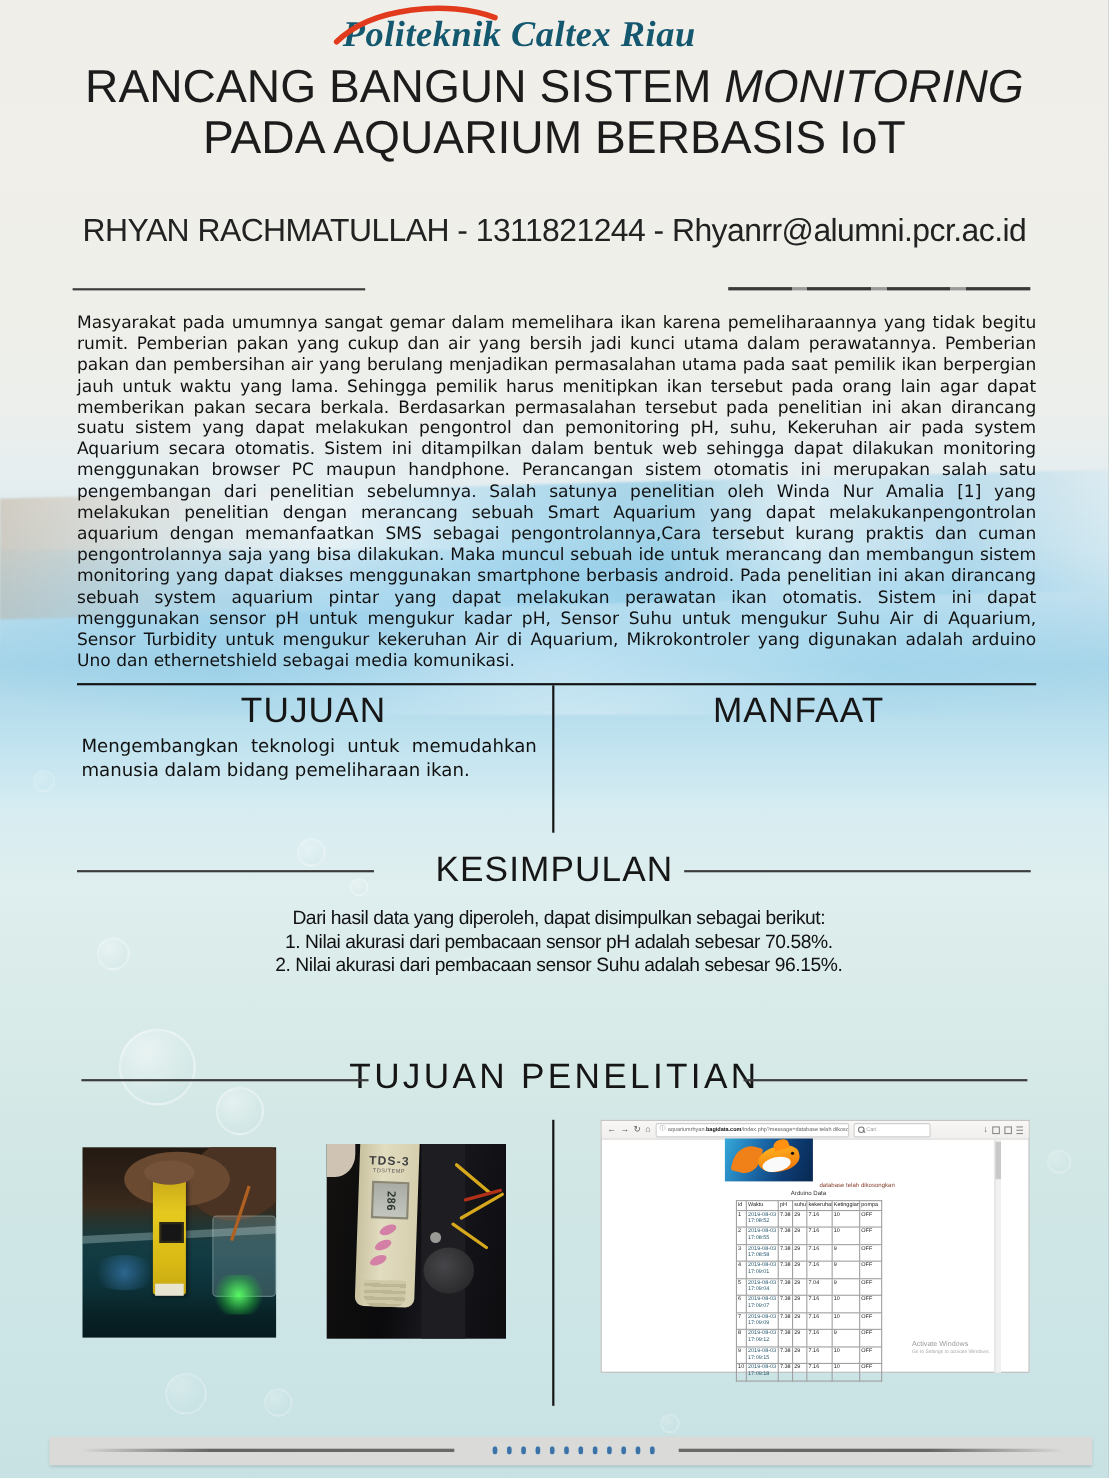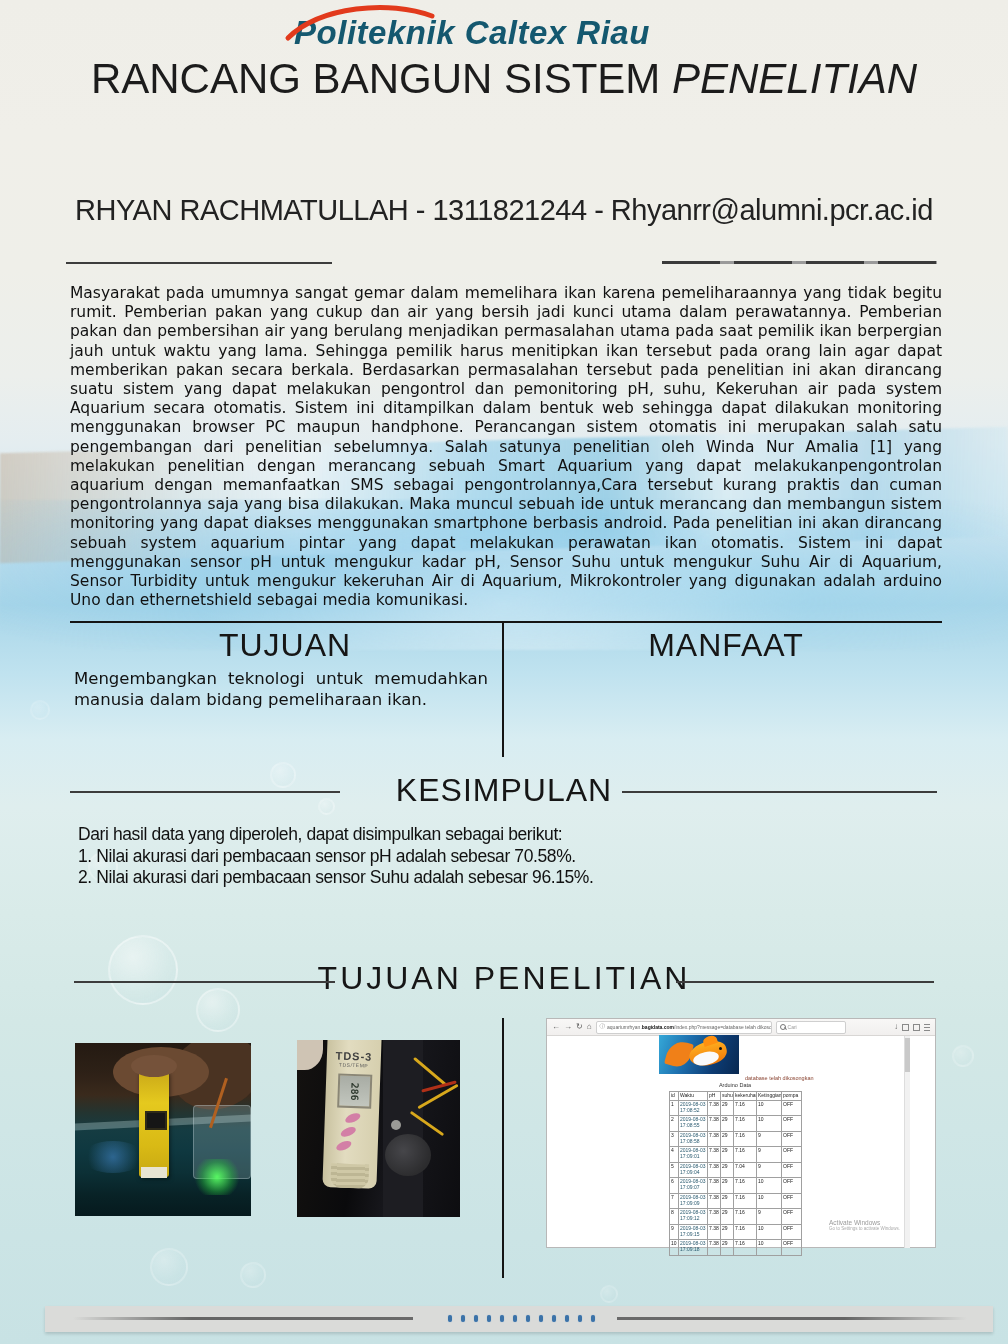--- a/index.html
+++ b/index.html
@@ -20,37 +20,37 @@
     transform:skewY(-1.5deg);filter:blur(1px);}
   .splash-b{left:0;top:500px;width:1008px;height:150px;
     background:radial-gradient(ellipse 60% 100% at 30% 40%, rgba(120,195,232,.5), transparent 70%),
       radial-gradient(ellipse 50% 90% at 75% 50%, rgba(150,212,240,.45), transparent 70%),
       radial-gradient(ellipse 40% 80% at 50% 70%, rgba(255,255,255,.5), transparent 75%);
     filter:blur(1px);}
   .bubble{position:absolute;border-radius:50%;
     border:2px solid rgba(255,255,255,.5);
     background:radial-gradient(circle at 35% 30%, rgba(255,255,255,.55), rgba(210,235,240,.08) 60%, rgba(160,200,210,.18));}
   
-  .logo-row{left:0;top:14px;width:944px;text-align:center;}
+  .logo-row{left:0;top:14px;width:944px;text-align:center;font-family:Liberation Serif, serif;}
   .logo-wrap{position:relative;display:inline-block;}
   .logo-text{font-size:33px;font-weight:bold;font-style:italic;color:#14586f;letter-spacing:.5px;}
   .swoosh{position:absolute;left:-12px;top:-12px;}
   
   .title{left:0;top:56px;width:1008px;text-align:center;font-size:42px;line-height:46px;color:#1c1c1c;}
   .title .it{font-style:italic;}
   .author{left:0;top:194px;width:1008px;text-align:center;font-size:29px;letter-spacing:-.5px;color:#222;}
   
   .sec-head{width:1008px;text-align:center;font-size:32px;letter-spacing:1px;color:#161616;}
   .h-line{position:absolute;height:2px;background:#3c3c3c;}
   .h-line.seg{height:3px;background:repeating-linear-gradient(90deg,#3a3a3a 0 58px,#9a9a9a 58px 72px);}
   
   .para{left:70px;top:284px;width:872px;font-family:"DejaVu Sans",sans-serif;
     font-size:15.5px;line-height:19.2px;text-align:justify;color:#111;}
   .tm-body{font-family:"DejaVu Sans",sans-serif;font-size:16.5px;line-height:21px;color:#111;}
-  .kes-body{font-size:17.5px;line-height:21.5px;letter-spacing:-.4px;color:#111;}
+  .kes-body{font-size:17.5px;line-height:21.5px;letter-spacing:-.4px;color:#111;text-align:center;}
   .vline{width:2px;background:#141414;}
   .hline{height:2px;background:#141414;}
   
   .photo1{left:75px;top:1043px;width:176px;height:173px;overflow:hidden;
     background:linear-gradient(180deg,#241a12 0%,#2e2117 18%,#3a2a1c 30%,#243430 40%,#153c42 50%,#0f3840 62%,#0c3036 75%,#082226 88%,#061a1e 100%);}
   .p1-arm{left:96px;top:-8px;width:90px;height:74px;background:#4a3322;border-radius:50%;transform:rotate(-15deg);}
   .p1-hand{left:38px;top:4px;width:96px;height:50px;background:#6b4a32;border-radius:50%;}
   .p1-rim{left:-4px;top:76px;width:184px;height:7px;background:rgba(185,212,212,.35);transform:skewY(-3deg);}
   .p1-case{left:118px;top:62px;width:56px;height:72px;background:rgba(190,212,218,.22);border:1px solid rgba(220,235,238,.3);border-radius:4px;}
   .p1-meter{left:64px;top:28px;width:30px;height:106px;border-radius:3px;
@@ -152,21 +152,22 @@
   <div class="abs logo-row">
     <span class="logo-wrap">
       <svg class="swoosh" width="160" height="42" viewBox="0 0 160 42">
         <path d="M6,36 C38,4 108,-2 150,14" stroke="#e23a1c" stroke-width="5" fill="none" stroke-linecap="round"></path>
       </svg>
       <span class="logo-text">Politeknik Caltex Riau</span>
     </span>
   </div>
 
   <div class="abs title">
-    <div><span>RANCANG BANGUN SISTEM </span><span class="it">PENELITIAN</span></div>
+    <div><span>RANCANG BANGUN SISTEM </span><span class="it">MONITORING</span></div>
+    <div>PADA AQUARIUM BERBASIS IoT</div>
   </div>
   <div class="abs author">RHYAN RACHMATULLAH - 1311821244 - Rhyanrr@alumni.pcr.ac.id</div>
 
   <div class="h-line" style="left:66px;top:262px;width:266px"></div>
   <div class="h-line seg" style="left:662px;top:261px;width:275px"></div>
   <div class="abs para">Masyarakat pada umumnya sangat gemar dalam memelihara ikan karena pemeliharaannya yang tidak begitu rumit. Pemberian pakan yang cukup dan air yang bersih jadi kunci utama dalam perawatannya. Pemberian pakan dan pembersihan air yang berulang menjadikan permasalahan utama pada saat pemilik ikan berpergian jauh untuk waktu yang lama. Sehingga pemilik harus menitipkan ikan tersebut pada orang lain agar dapat memberikan pakan secara berkala. Berdasarkan permasalahan tersebut pada penelitian ini akan dirancang suatu sistem yang dapat melakukan pengontrol dan pemonitoring pH, suhu, Kekeruhan air pada system Aquarium secara otomatis. Sistem ini ditampilkan dalam bentuk web sehingga dapat dilakukan monitoring menggunakan browser PC maupun handphone. Perancangan sistem otomatis ini merupakan salah satu pengembangan dari penelitian sebelumnya. Salah satunya penelitian oleh Winda Nur Amalia [1] yang melakukan penelitian dengan merancang sebuah Smart Aquarium yang dapat melakukanpengontrolan aquarium dengan memanfaatkan SMS sebagai pengontrolannya,Cara tersebut kurang praktis dan cuman pengontrolannya saja yang bisa dilakukan. Maka muncul sebuah ide untuk merancang dan membangun sistem monitoring yang dapat diakses menggunakan smartphone berbasis android. Pada penelitian ini akan dirancang sebuah system aquarium pintar yang dapat melakukan perawatan ikan otomatis. Sistem ini dapat menggunakan sensor pH untuk mengukur kadar pH, Sensor Suhu untuk mengukur Suhu Air di Aquarium, Sensor Turbidity untuk mengukur kekeruhan Air di Aquarium, Mikrokontroler yang digunakan adalah arduino Uno dan ethernetshield sebagai media komunikasi.</div>
 
   <div class="abs hline" style="left:70px;top:621px;width:872px"></div>
   <div class="abs vline" style="left:502px;top:623px;height:134px"></div>
   <div class="abs tm-body" style="left:74px;top:668px;width:414px;text-align:justify">Mengembangkan teknologi untuk memudahkan manusia dalam bidang pemeliharaan ikan.</div>

